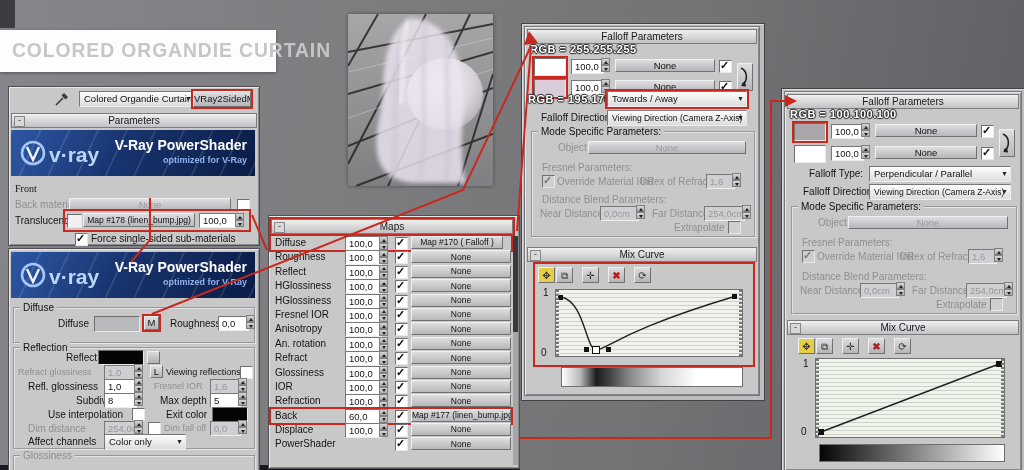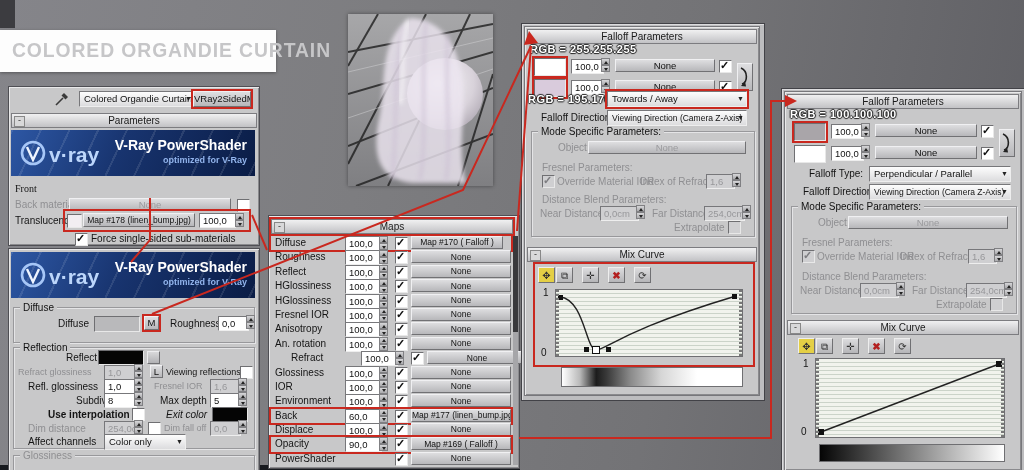--- a/index.html
+++ b/index.html
@@ -204,23 +204,23 @@
           <i class="su"></i>
           <i class="sd"></i>
         </span>
       <span class="lbl" style="left:146px;top:47px;">Max depth</span>
       <span class="field" style="left:196px;top:45px;width:26px;">5</span>
       <span class="spin" style="left:224px;top:44px;">
           <i class="su"></i>
           <i class="sd"></i>
         </span>
 
-      <span class="lbl" style="left:34px;top:61px;font-weight:bold;">Use interpolation</span>
+      <span class="lbl" style="left:34px;top:61px;">Use interpolation</span>
       <span class="cb" style="left:118px;top:60px;"></span>
-      <span class="lbl" style="left:152px;top:61px;font-style:italic;">Exit color</span>
+      <span class="lbl" style="left:152px;top:61px;">Exit color</span>
       <span class="swatch" style="left: 198px; top: 59px; width: 34px; height: 13px; background: rgb(5, 5, 5);"></span>
 
       <span class="glbl" style="left:14px;top:75px;">Dim distance</span>
       <span class="field gfield" style="left:90px;top:73px;width:28px;">254,0c</span>
       <span class="spin" style="left:120px;top:72px;">
           <i class="su"></i>
           <i class="sd"></i>
         </span>
       <span class="cb" style="left:134px;top:74px;"></span>
       <span class="glbl" style="left:150px;top:75px;font-size:9px;">Dim fall off</span>
@@ -363,21 +363,21 @@
         <div class="abs" style="position: relative; height: 14.4px; width: 240px;">
           <span class="lbl" style="left:4px;top:1px;">An. rotation</span>
           <span class="field" style="left:74px;top:0;width:32px;">100,0</span>
           <span class="spin" style="left:108px;top:0;height:13px;">
             <i class="su"></i>
             <i class="sd"></i>
           </span>
           <span class="cb on" style="left:124px;top:1px;"></span>
           <button class="btn" style="left:140px;top:0;width:100px;height:13px;font-size:8.5px;">None</button>
         </div>
-        <div class="abs" style="position: relative; height: 14.4px; width: 240px; margin-left: 16px;">
+        <div class="abs" style="position: relative; height: 14.4px; width: 240px;">
           <span class="lbl" style="left:4px;top:1px;">Refract</span>
           <span class="field" style="left:74px;top:0;width:32px;">100,0</span>
           <span class="spin" style="left:108px;top:0;height:13px;">
             <i class="su"></i>
             <i class="sd"></i>
           </span>
           <span class="cb on" style="left:124px;top:1px;"></span>
           <button class="btn" style="left:140px;top:0;width:100px;height:13px;font-size:8.5px;">None</button>
         </div>
         <div class="abs" style="position: relative; height: 14.4px; width: 240px;">
@@ -394,21 +394,21 @@
           <span class="lbl" style="left:4px;top:1px;">IOR</span>
           <span class="field" style="left:74px;top:0;width:32px;">100,0</span>
           <span class="spin" style="left:108px;top:0;height:13px;">
             <i class="su"></i>
             <i class="sd"></i>
           </span>
           <span class="cb on" style="left:124px;top:1px;"></span>
           <button class="btn" style="left:140px;top:0;width:100px;height:13px;font-size:8.5px;">None</button>
         </div>
         <div class="abs" style="position: relative; height: 14.4px; width: 240px;">
-          <span class="lbl" style="left:4px;top:1px;">Environment</span>
+          <span class="lbl" style="left:4px;top:1px;">Refraction</span>
           <span class="field" style="left:74px;top:0;width:32px;">100,0</span>
           <span class="spin" style="left:108px;top:0;height:13px;">
             <i class="su"></i>
             <i class="sd"></i>
           </span>
           <span class="cb on" style="left:124px;top:1px;"></span>
           <button class="btn" style="left:140px;top:0;width:100px;height:13px;font-size:8.5px;">None</button>
         </div>
         <div class="abs hl" style="position: relative; height: 14.4px; width: 240px;">
           <span class="lbl" style="left:4px;top:1px;">Back</span>
@@ -422,30 +422,20 @@
         </div>
         <div class="abs" style="position: relative; height: 14.4px; width: 240px;">
           <span class="lbl" style="left:4px;top:1px;">Displace</span>
           <span class="field" style="left:74px;top:0;width:32px;">100,0</span>
           <span class="spin" style="left:108px;top:0;height:13px;">
             <i class="su"></i>
             <i class="sd"></i>
           </span>
           <span class="cb on" style="left:124px;top:1px;"></span>
           <button class="btn" style="left:140px;top:0;width:100px;height:13px;font-size:8.5px;">None</button>
-        </div>
-        <div class="abs hl" style="position: relative; height: 14.4px; width: 240px;">
-          <span class="lbl" style="left:4px;top:1px;">Opacity</span>
-          <span class="field" style="left:74px;top:0;width:32px;">90,0</span>
-          <span class="spin" style="left:108px;top:0;height:13px;">
-            <i class="su"></i>
-            <i class="sd"></i>
-          </span>
-          <span class="cb on" style="left:124px;top:1px;"></span>
-          <button class="btn" style="left:140px;top:0;width:100px;height:13px;font-size:8.5px;">Map #169  ( Falloff )</button>
         </div>
         <div class="abs" style="position: relative; height: 14.4px; width: 240px;">
           <span class="lbl" style="left:4px;top:1px;">PowerShader</span>
           <span class="cb on" style="left:124px;top:1px;"></span>
           <button class="btn" style="left:140px;top:0;width:100px;height:13px;font-size:8.5px;">None</button>
         </div>
       </div>
     <div class="scroll" style="left:244px;top:20px;width:5px;height:229px;">
       <div class="thumb" style="top:0;height:96px;"></div>
     </div>

